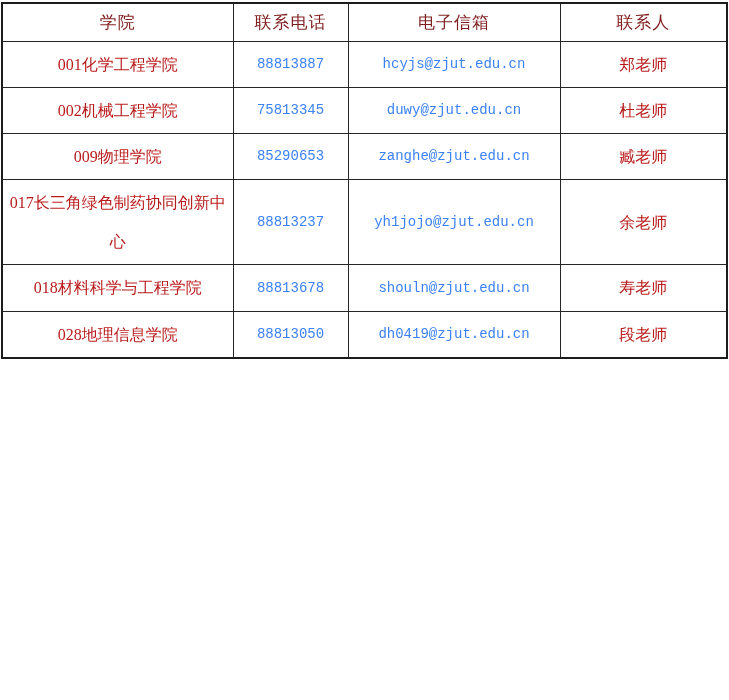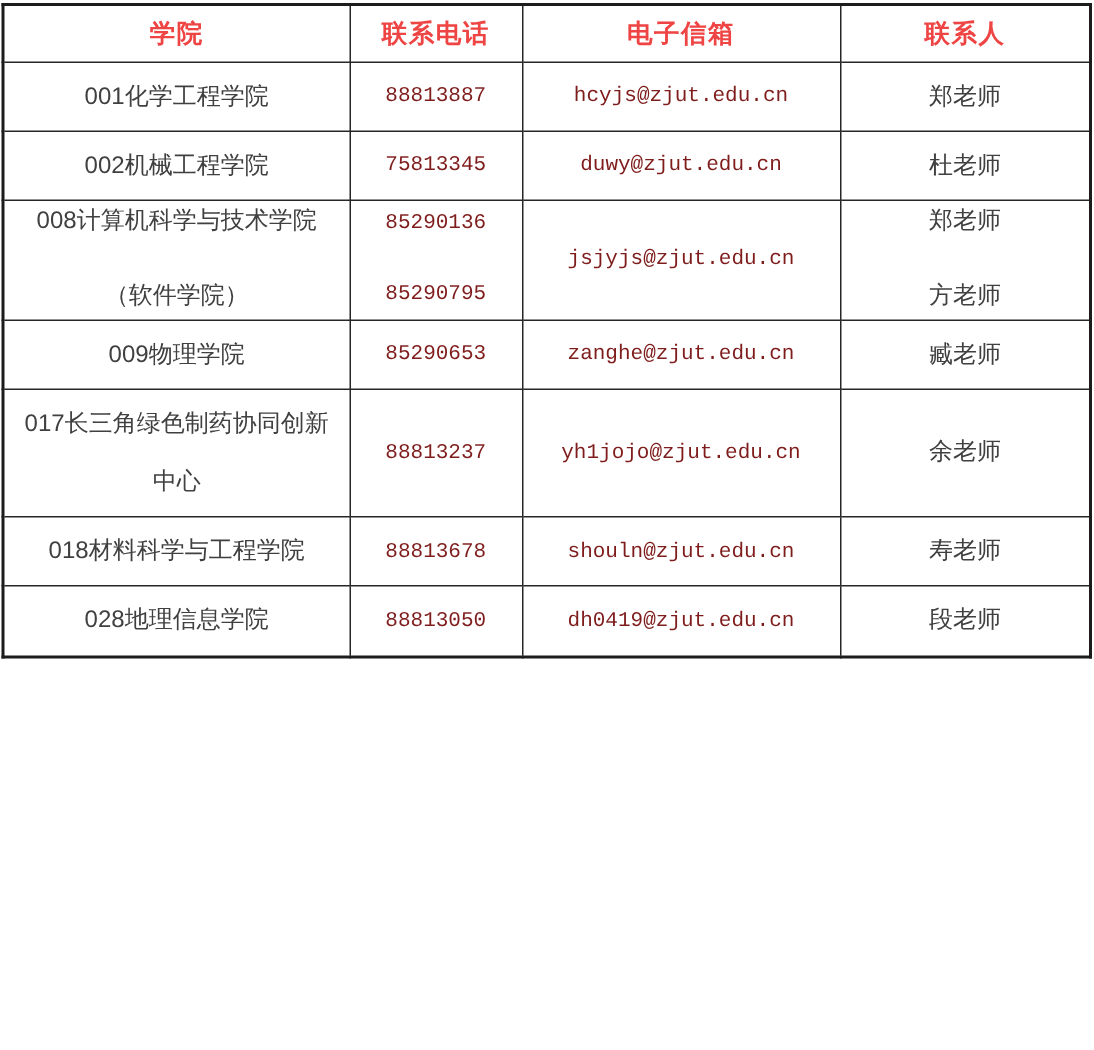--- a/index.html
+++ b/index.html
@@ -34,34 +34,34 @@
     padding: 3px 6px;
     box-sizing: border-box;
     overflow: hidden;
   }
   thead tr { height: 38px; }
   tbody tr { height: 45px; }
 
   th {
     font-family: "Liberation Serif", "DejaVu Serif", serif;
     font-size: 17px;
-    font-weight: bold;
-    color: #ef4444;
+    font-weight: normal;
+    color: #7f1d1d;
     letter-spacing: 1px;
   }
   td.cn {
-    font-family: Liberation Sans, sans-serif;
+    font-family: Liberation Serif, serif;
     font-size: 16px;
-    color: #404040;
+    color: #b91c1c;
     line-height: 2.45;
   }
   td.mono {
     font-family: "Liberation Mono", "DejaVu Sans Mono", monospace;
     font-size: 14px;
-    color: #7f1d1d;
+    color: #3b82f6;
     line-height: 1.6;
   }
   
   .line { line-height: 1.4; }
   .line + .line { margin-top: 28px; }
 </style>
 </head>
 <body>
 
 <div class="page">
@@ -87,35 +87,20 @@
           <td class="mono">hcyjs@zjut.edu.cn</td>
           <td class="cn">郑老师</td>
         </tr>
         <tr>
           <td class="cn">002机械工程学院</td>
           <td class="mono">75813345</td>
           <td class="mono">duwy@zjut.edu.cn</td>
           <td class="cn">杜老师</td>
         </tr>
         <tr>
-          <td class="cn">
-            <div class="line">008计算机科学与技术学院</div>
-            <div class="line">（软件学院）</div>
-          </td>
-          <td class="mono">
-            <div class="line">85290136</div>
-            <div class="line">85290795</div>
-          </td>
-          <td class="mono">jsjyjs@zjut.edu.cn</td>
-          <td class="cn">
-            <div class="line">郑老师</div>
-            <div class="line">方老师</div>
-          </td>
-        </tr>
-        <tr>
           <td class="cn">009物理学院</td>
           <td class="mono">85290653</td>
           <td class="mono">zanghe@zjut.edu.cn</td>
           <td class="cn">臧老师</td>
         </tr>
         <tr>
           <td class="cn">017长三角绿色制药协同创新中心</td>
           <td class="mono">88813237</td>
           <td class="mono">yh1jojo@zjut.edu.cn</td>
           <td class="cn">余老师</td>

